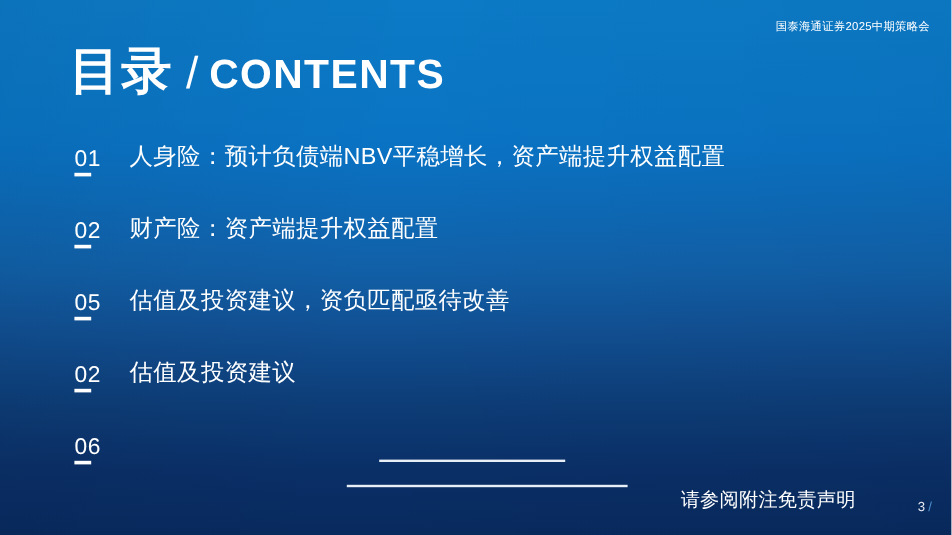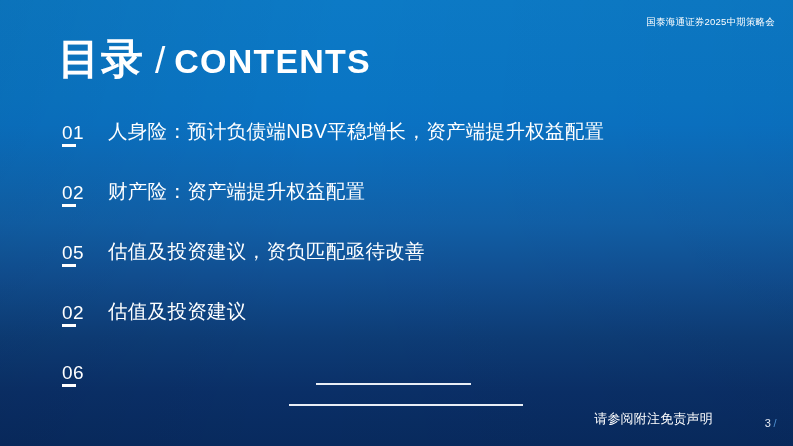--- a/index.html
+++ b/index.html
@@ -151,21 +151,21 @@
     top: 404px;
     width: 234px;
     height: 2px;
   }
 
   
   .disclaimer {
     position: absolute;
     right: 80px;
     bottom: 18px;
-    font-size: 13px;
+    font-size: 16px;
     color: #ffffff;
     letter-spacing: 0.2px;
     white-space: nowrap;
     z-index: 4;
   }
 
   .pager {
     position: absolute;
     right: 16px;
     bottom: 17px;

